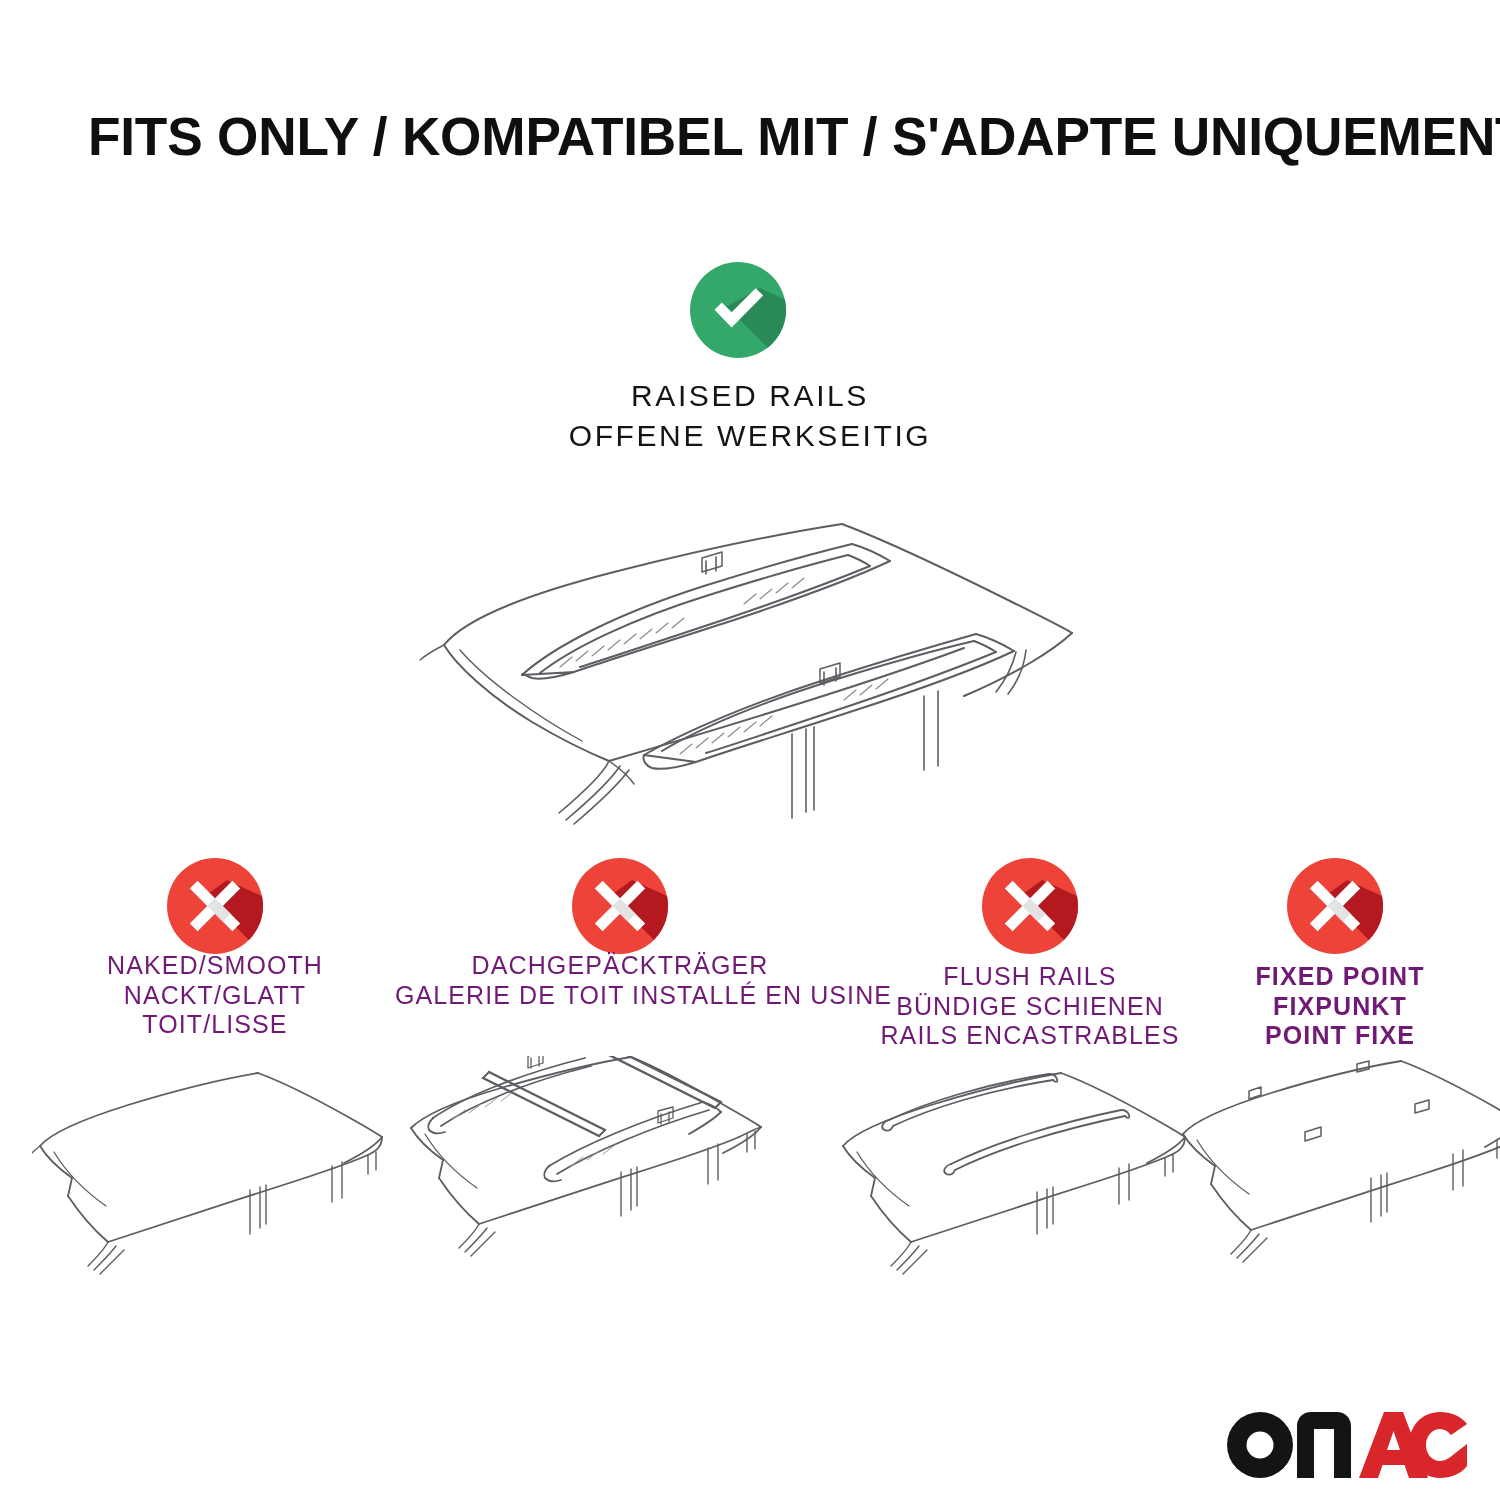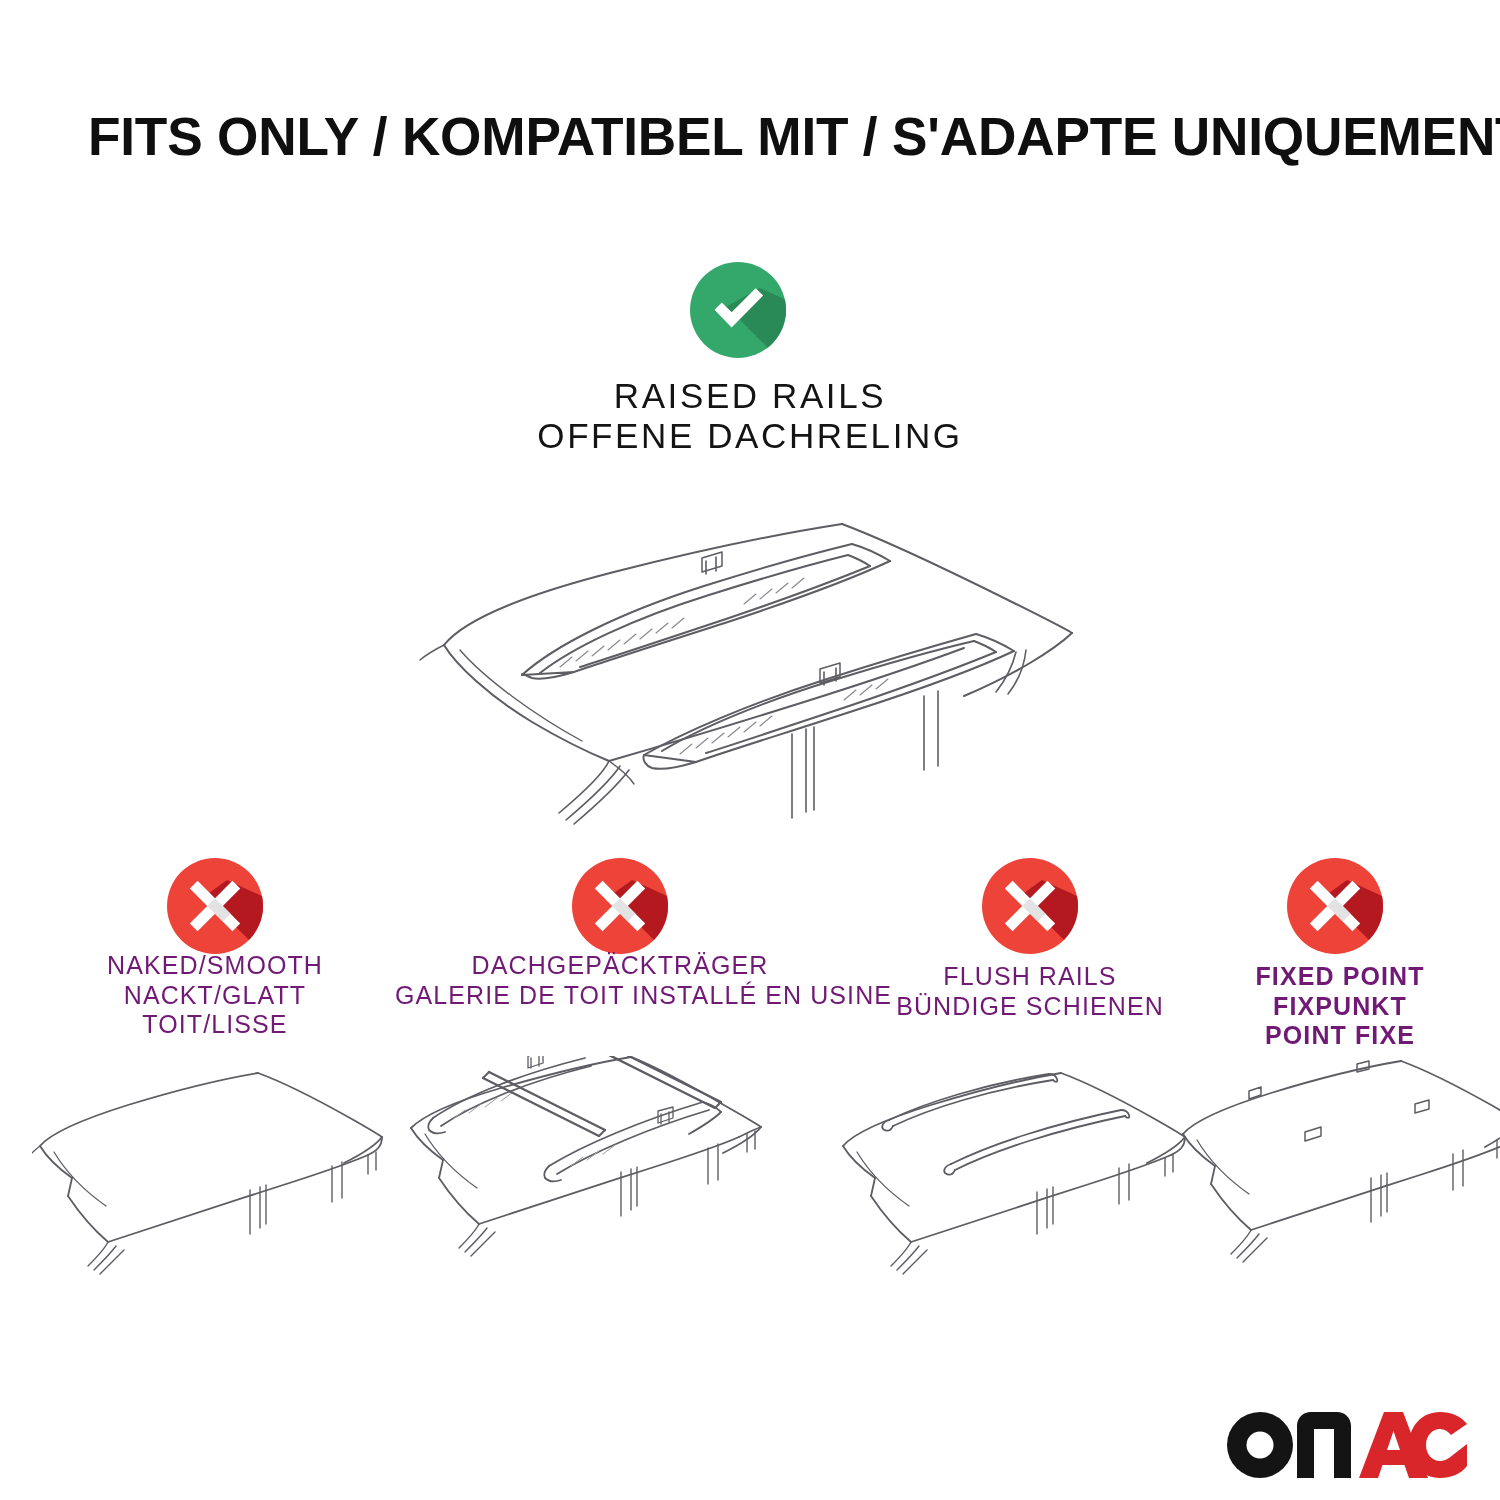--- a/index.html
+++ b/index.html
@@ -50,21 +50,21 @@
     height: 96px;
   }
   .hero-caption {
     position: absolute;
     left: 350px;
     top: 376px;
     width: 800px;
     text-align: center;
     font-family: "Liberation Sans", sans-serif;
     font-weight: 400;
-    font-size: 35px;
+    font-size: 30px;
     line-height: 40px;
     letter-spacing: 2.6px;
     color: #141414;
   }
   .hero-caption .cap-line { display: block; white-space: nowrap; }
 
   .hero-art {
     position: absolute;
     left: 404px;
     top: 500px;
@@ -156,21 +156,21 @@
       <circle cx="48" cy="48" r="48" fill="#34a86a"></circle>
       <g clip-path="url(#ccirc)">
         <path d="M36.5 44.5 L96 104 L110 44 L70 26 Z" fill="#2a8a57"></path>
       </g>
       <path d="M24.5 47.8 L31.8 40.4 L41.6 50.2 L65.6 26.2 L73.2 33.6 L41.6 65.6 Z" fill="#ffffff"></path>
     </svg>
   </div>
 
   <div class="hero-caption">
     <span class="cap-line">RAISED RAILS</span>
-    <span class="cap-line">OFFENE DACHRELING</span>
+    <span class="cap-line">OFFENE WERKSEITIG</span>
   </div>
 
   <div class="hero-art">
     <svg viewBox="0 0 700 330" width="700" height="330" fill="none" stroke="#5d5d63" stroke-width="2" stroke-linecap="round" stroke-linejoin="round">
 
       <path d="M40 145 C60 120 120 95 210 72 C300 49 380 33 438 24"></path>
       <path d="M438 24 C470 36 540 68 612 104 C642 119 660 128 668 133"></path>
       <path d="M668 133 C650 150 610 175 560 196"></path>
       <path d="M40 145 C52 165 85 196 128 222 C160 241 188 254 205 261"></path>
       <path d="M205 261 C250 248 330 224 400 202 C470 180 525 161 560 148"></path>
@@ -395,20 +395,21 @@
           <path d="M38 38 L104 104 L112 46 L60 22 Z" fill="#b3191f"></path>
         </g>
         <path d="M30.6 22.8 L22.8 30.6 L40.2 48 L22.8 65.4 L30.6 73.2 L48 55.8 L65.4 73.2 L73.2 65.4 L55.8 48 L73.2 30.6 L65.4 22.8 L48 40.2 Z" fill="#ffffff"></path>
         <path d="M48 40.2 L40.2 48 L55.8 63.6 L63.6 55.8 Z" fill="#e3e3e3"></path>
       </svg>
     </div>
 
     <div class="cell-caption">
       <span class="cap-line">FLUSH RAILS</span>
       <span class="cap-line">BÜNDIGE SCHIENEN</span>
+      <span class="cap-line">RAILS ENCASTRABLES</span>
     </div>
 
     <div class="cell-art">
       <svg viewBox="0 0 375 230" width="375" height="230" fill="none" stroke="#5d5d63" stroke-width="1.8" stroke-linecap="round" stroke-linejoin="round">
         <path d="M8 90 C18 78 48 64 96 49 C148 33 196 22 226 17"></path>
         <path d="M226 17 C248 25 286 44 318 62 C334 71 344 77 350 81"></path>
         <path d="M350 81 C344 89 330 98 312 107"></path>
         <path d="M8 90 C14 100 26 112 40 122"></path>
         <path d="M40 122 L36 140"></path>
         <path d="M36 140 C48 158 62 174 76 186"></path>

